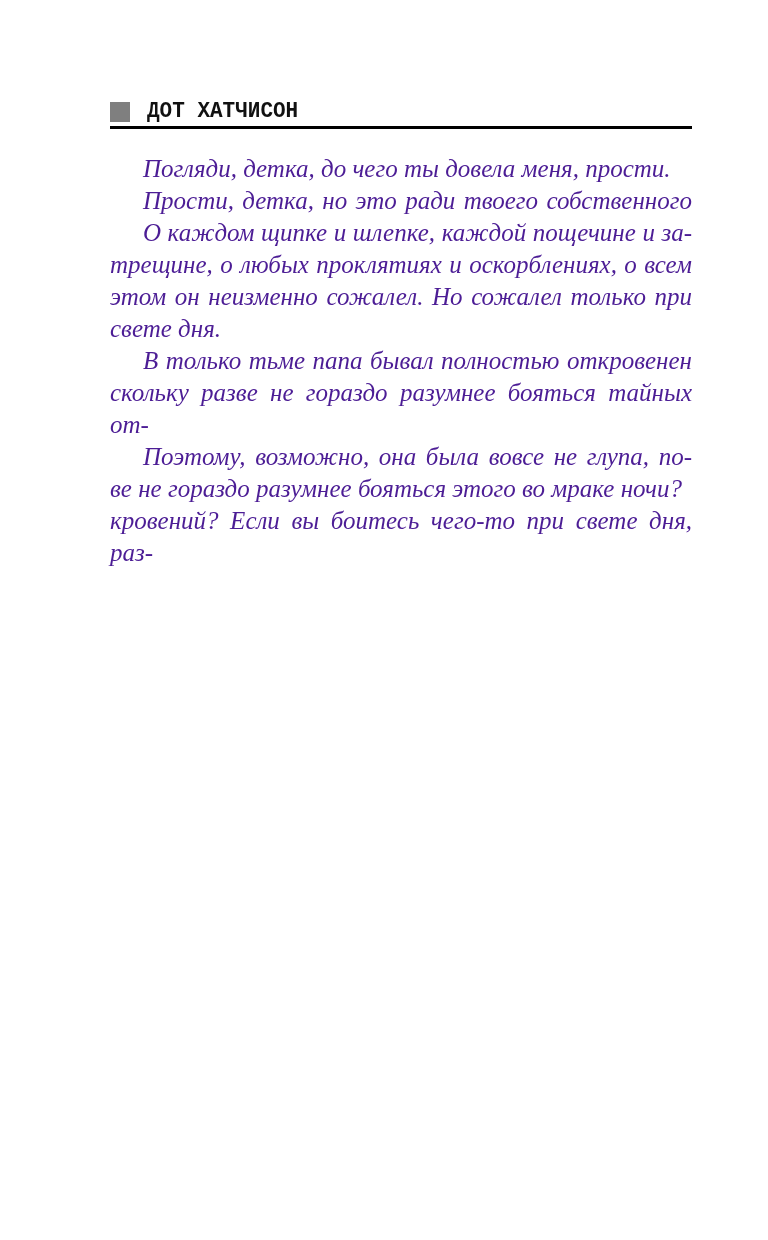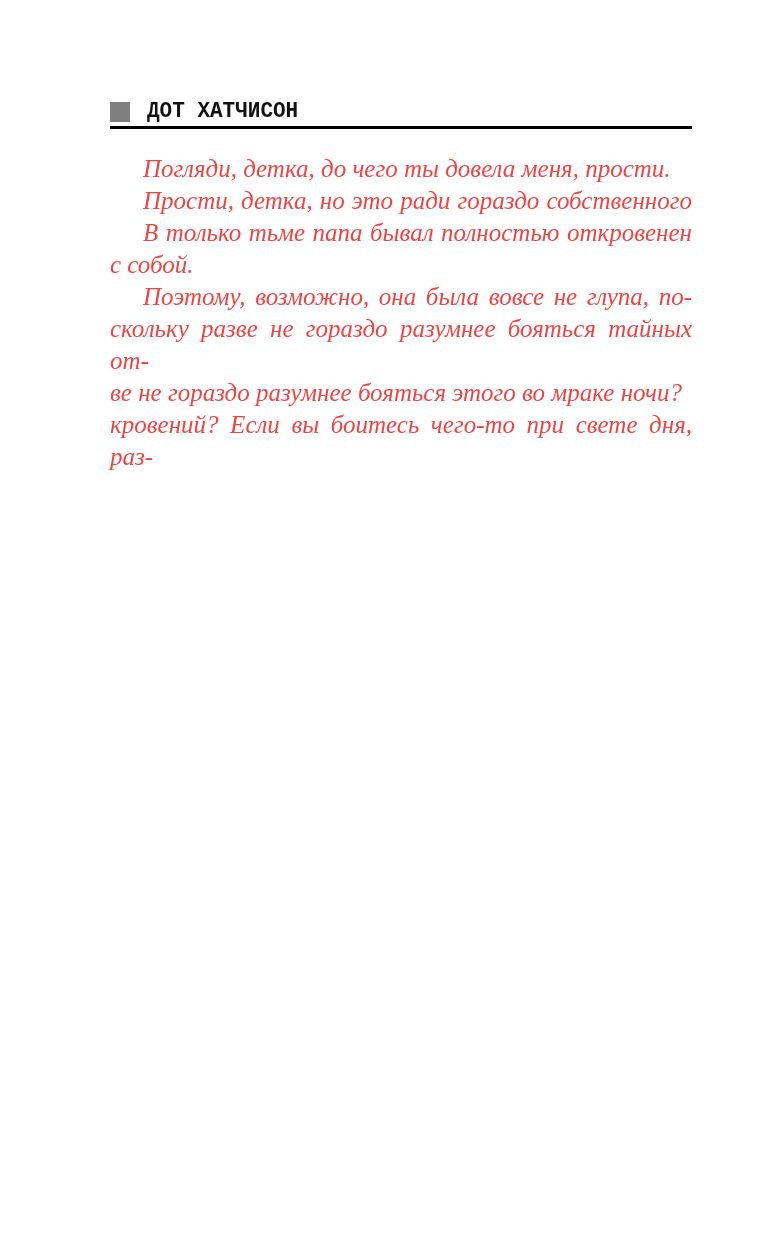--- a/index.html
+++ b/index.html
@@ -70,33 +70,38 @@
 <div class="page">
   <div class="content">
 
     <div class="header">
       <div class="bullet" style="background: rgb(127, 127, 127);"></div>
       <div class="author">ДОТ ХАТЧИСОН</div>
     </div>
 
     <div class="rule" style="background: rgb(0, 0, 0);"></div>
 
-    <div class="body-text" style="color: #ef4444;">
+    <div class="body-text" style="color: #4c1d95;">
         <div class="paragraph">
           <div class="text-line first">Погляди, детка, до чего ты довела меня, прости.</div>
         </div>
         <div class="paragraph">
-          <div class="text-line just first">Прости, детка, но это ради гораздо собственного</div>
+          <div class="text-line just first">Прости, детка, но это ради твоего собственного</div>
+        </div>
+        <div class="paragraph">
+          <div class="text-line just first">О каждом щипке и шлепке, каждой пощечине и за-</div>
+          <div class="text-line just">трещине, о любых проклятиях и оскорблениях, о всем</div>
+          <div class="text-line just">этом он неизменно сожалел. Но сожалел только при</div>
+          <div class="text-line">свете дня.</div>
         </div>
         <div class="paragraph">
           <div class="text-line just first">В только тьме папа бывал полностью откровенен</div>
-          <div class="text-line">с собой.</div>
         </div>
         <div class="paragraph">
+          <div class="text-line just">скольку разве не гораздо разумнее бояться тайных от-</div>
           <div class="text-line just first">Поэтому, возможно, она была вовсе не глупа, по-</div>
-          <div class="text-line just">скольку разве не гораздо разумнее бояться тайных от-</div>
           <div class="text-line">ве не гораздо разумнее бояться этого во мраке ночи?</div>
           <div class="text-line just">кровений? Если вы боитесь чего-то при свете дня, раз-</div>
         </div>
       </div>
 
   </div>
 </div>
 
 </body></html>

